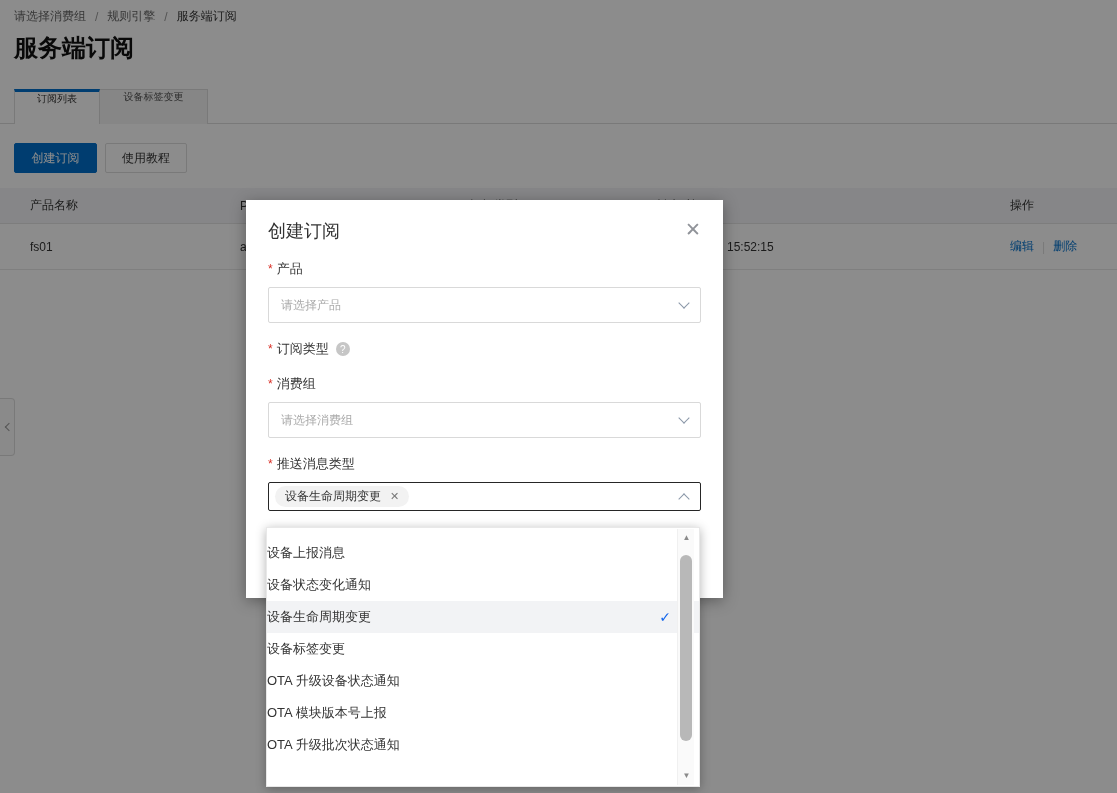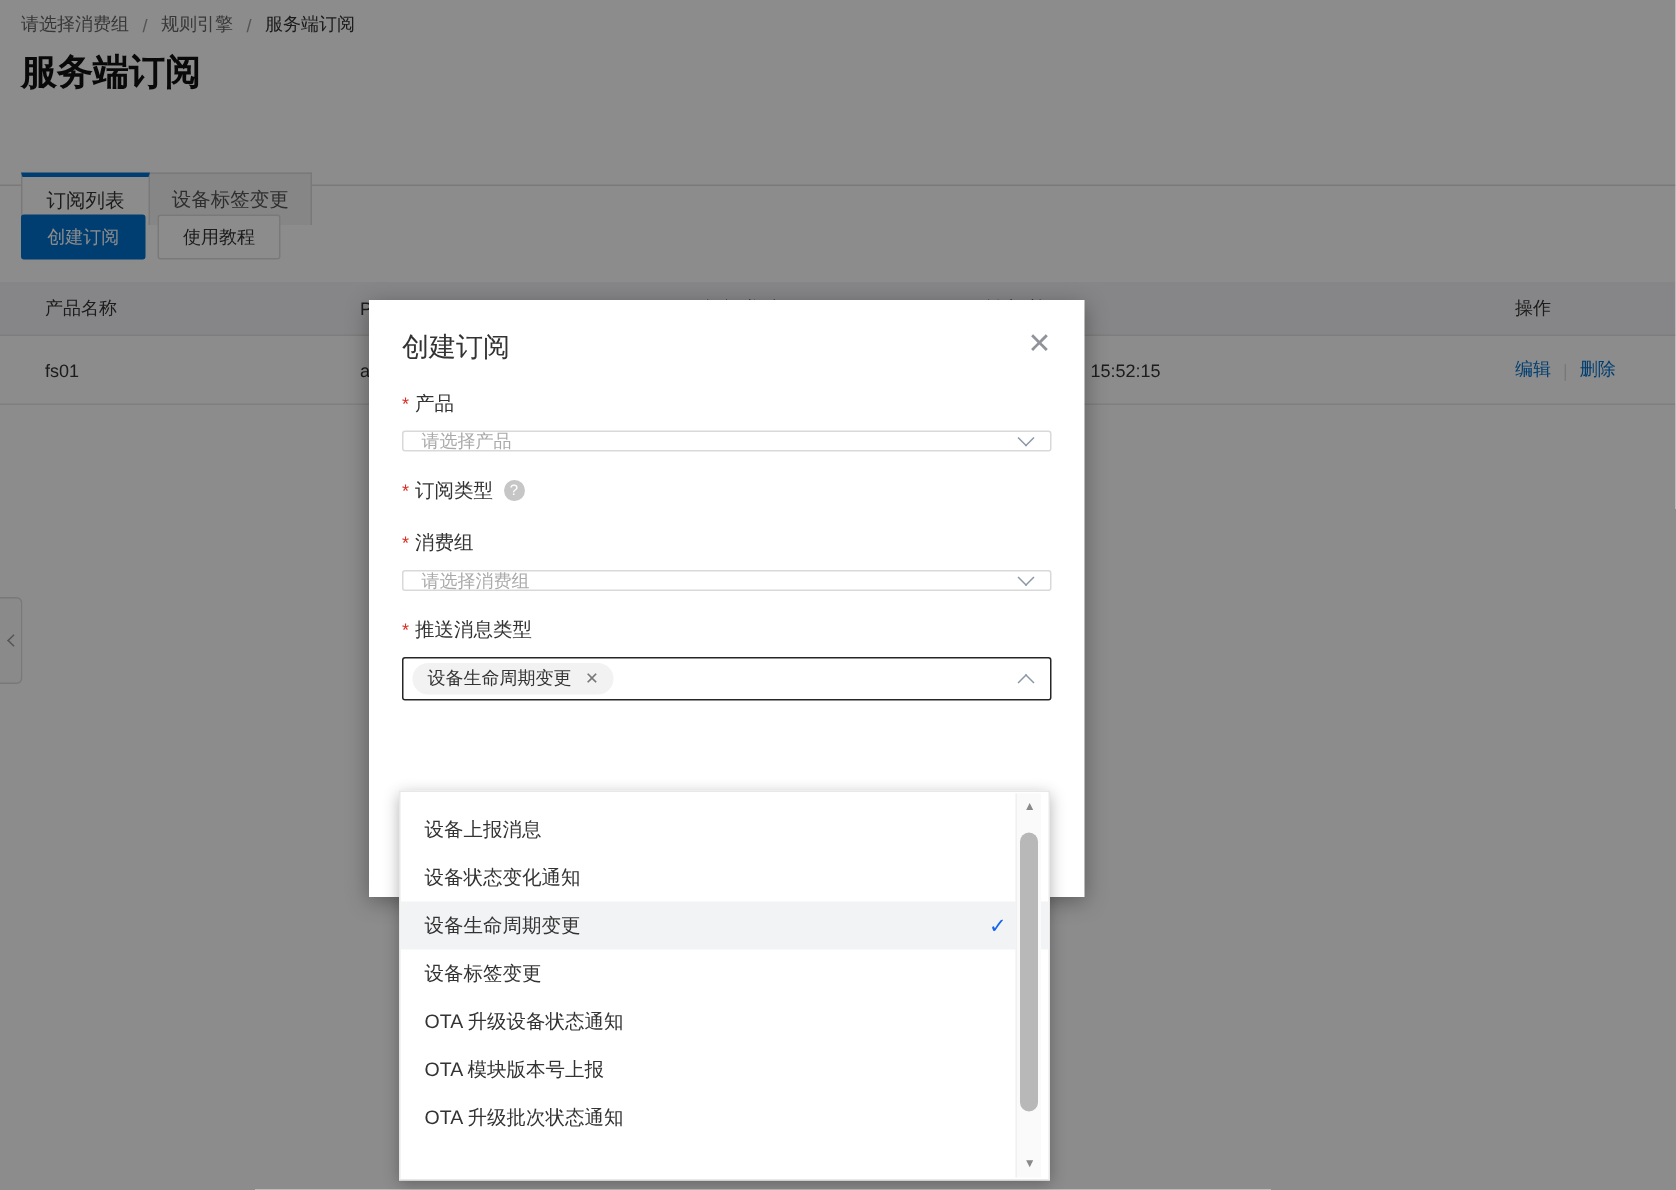--- a/index.html
+++ b/index.html
@@ -10,22 +10,22 @@
   .page { position:absolute; inset:0; background:#fff; }
 
   .breadcrumb { position:absolute; left:14px; top:8px; font-size:12px; color:#666;
     display:flex; align-items:center; }
   .breadcrumb .sep { color:#999; margin:0 9px; }
   .breadcrumb .crumb-last { color:#333; }
 
   .page-title { position:absolute; left:14px; top:32px; font-size:24px; font-weight:bold; color:#111; }
 
   .tabbar { position:absolute; left:0; top:89px; width:1117px; height:35px; border-bottom:1px solid #ddd; }
-  .tab { position:absolute; top:0; height:35px; font-size:13px; display:flex; align-items:center;
-    justify-content:center; cursor:pointer;margin-top:26px; }
+  .tab { position:absolute; top:0; height:35px; font-size:10px; display:flex; 
+    justify-content:center; cursor:pointer; }
   .tab-active { left:14px; width:86px; background:#fff; border:1px solid #ddd; border-bottom:none;
     border-top:3px solid #0070cc; color:#333; }
   .tab-inactive { left:100px; width:108px; background:#f5f5f5; border:1px solid #ddd; border-left:none;
     border-bottom:none; color:#555; }
 
   .toolbar { position:absolute; left:14px; top:143px; display:flex; }
   .btn { height:30px; font-size:12px; display:flex; align-items:center; justify-content:center;
     border-radius:2px; cursor:pointer; }
   .btn-primary { width:83px; background:#0070cc; color:#fff; border:1px solid #0070cc; }
   .btn-default { width:82px; margin-left:8px; background:#fff; color:#333; border:1px solid #ddd; }
@@ -65,35 +65,35 @@
   .modal-close { font-size:19px; color:#909399; cursor:pointer; line-height:1;
     margin-top:1px; font-weight:400; }
 
   .modal-body { padding:0 22px; }
   .field { margin-top:17px; }
   .field-label { font-size:13px; color:#333; margin-bottom:9px; display:flex; align-items:center; }
   .req { color:#d93026; margin-right:4px; font-size:12px; }
   .help-icon { width:14px; height:14px; border-radius:50%; background:#c6c6c6; color:#fff;
     font-size:10px; display:inline-flex; align-items:center; justify-content:center;
     margin-left:7px; cursor:pointer; }
-  .select { height:14px; border:1px solid #d9d9d9; border-radius:2px; background:#fff;
+  .select { height:36px; border:1px solid #d9d9d9; border-radius:2px; background:#fff;
     display:flex; align-items:center; padding:0 12px; font-size:12px; cursor:pointer; }
   .select .placeholder { flex:1; color:#aaa; }
   .select .value { flex:1; color:#333; }
   .select-focused { border-color:#262626; height:29px; padding:0 12px 0 6px; }
   .tag { background:#f2f2f2; border-radius:12px; height:21px; display:flex; align-items:center;
     padding:0 10px; font-size:12px; color:#333; }
   .tag .tag-x { margin-left:9px; color:#777; font-size:11px; cursor:pointer; }
   .select-focused .spacer { flex:1; }
 
   
   .dropdown { position:absolute; left:266px; top:527px; width:434px; height:260px; background:#fff;
     z-index:30; box-shadow:0 2px 10px rgba(0,0,0,0.3); border:1px solid #e8e8e8; overflow:hidden;
     padding-top:9px; }
-  .option { height:32px; line-height:32px; padding-left:16px; padding-right:48px; font-size:13px;
+  .option { height:32px; line-height:32px; padding-right:48px; font-size:13px;
     color:#333; cursor:pointer; position:relative; white-space:nowrap; }
   .option-selected { background:#f2f3f5; }
   .option .check { position:absolute; right:28px; top:0; color:#1366ec; font-size:14px;
     font-weight:bold; display:none; }
   .option-selected .check { display:block; }
 
   .scrollbar { position:absolute; top:1px; bottom:1px; right:5px; width:17px; background:#fafafa;
     border-left:1px solid #f0f0f0; }
   .sb-arrow { position:absolute; left:0; width:17px; height:14px; color:#8a8a8a; font-size:8px;
     text-align:center; line-height:14px; cursor:pointer; }

